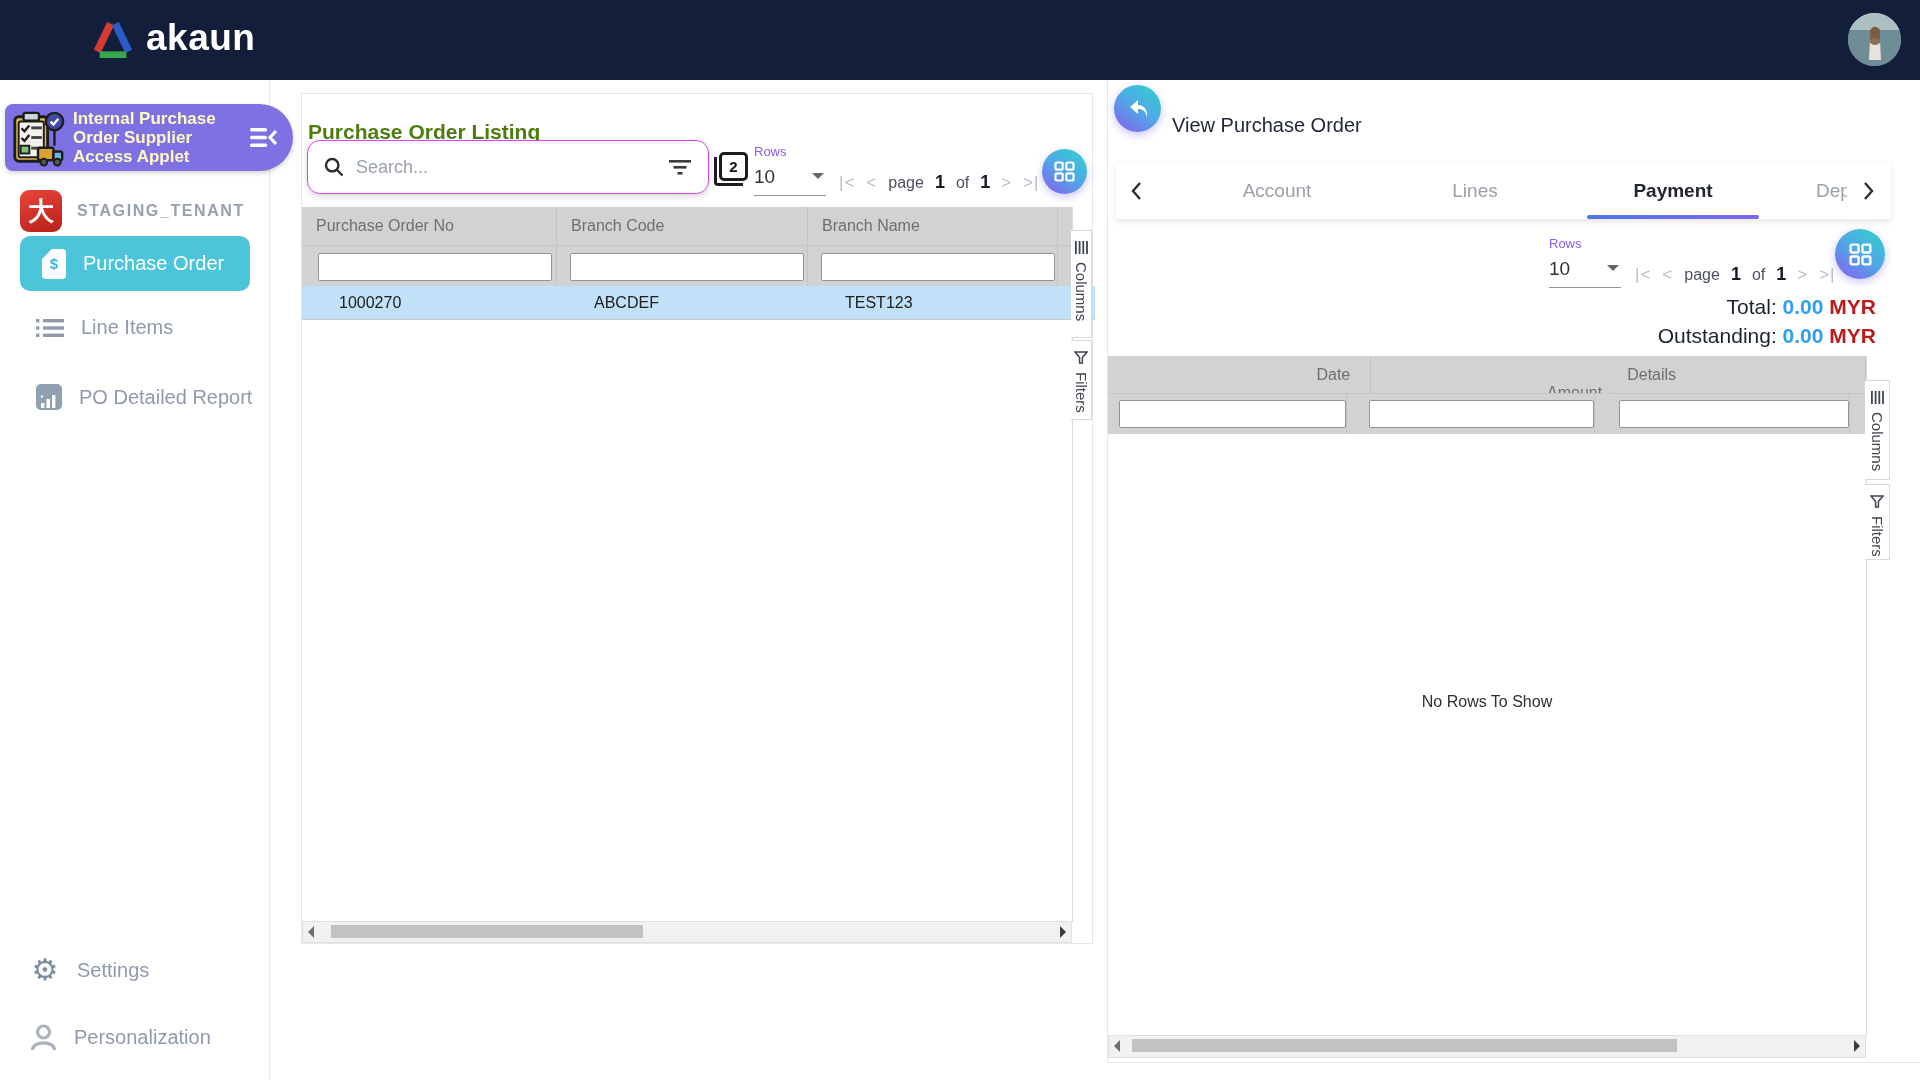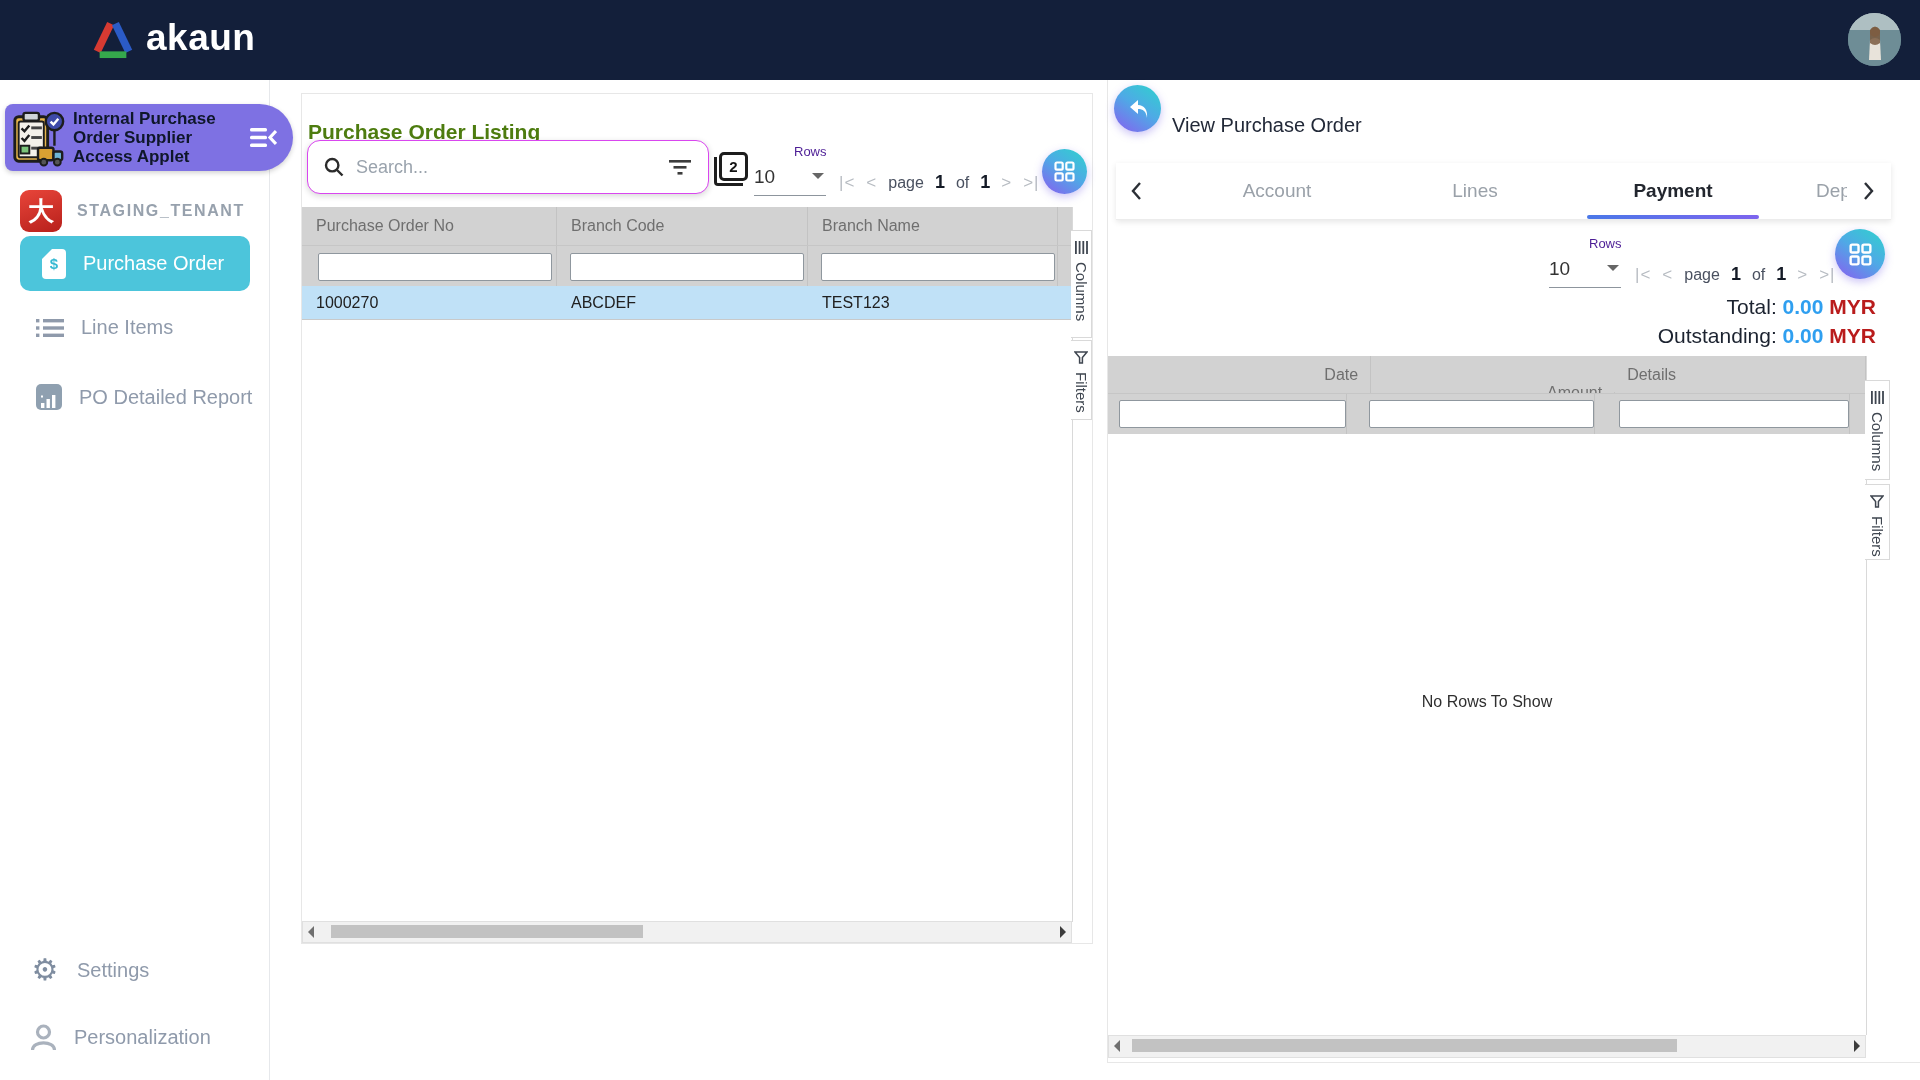--- a/index.html
+++ b/index.html
@@ -14,21 +14,21 @@
             overflow:hidden; background:linear-gradient(#aebfc2 0 32%, #6e8d96 32% 100%); }
   .avatar svg { display:block; }
 
   
   .sidebar { position:absolute; left:0; top:80px; width:269px; height:1000px; background:#fff;
              border-right:1px solid #e6e8eb; z-index:3; }
   .applet-badge { position:absolute; left:5px; top:24px; width:288px; height:67px; background:#7e71e3;
                   border-radius:8px 34px 34px 8px; display:flex; align-items:center; z-index:5;
                   box-shadow:0 2px 5px rgba(0,0,0,.18); }
   .applet-icon { width:58px; height:58px; margin-left:4px; flex:0 0 auto; }
-  .applet-title { width:172px; margin-left:6px; color:#0f172a; font-size:17px; font-weight:bold; line-height:19px; }
+  .applet-title { width:172px; margin-left:6px; color:#fef9c3; font-size:17px; font-weight:bold; line-height:19px; }
   .collapse-btn { margin-left:auto; margin-right:16px; cursor:pointer; }
   .tenant-row { position:absolute; left:20px; top:110px; display:flex; align-items:center; gap:15px; }
   .tenant-icon { width:42px; height:42px; border-radius:9px; background:linear-gradient(160deg,#e8453a,#b7201b);
                  color:#fff; font-size:26px; font-weight:bold; display:flex; align-items:center; justify-content:center; }
   .tenant-label { color:#97a1ad; font-size:16px; font-weight:bold; letter-spacing:1.6px; }
   .po-btn { position:absolute; left:20px; top:156px; width:230px; height:55px; background:#4cc5db; border-radius:10px;
             display:flex; align-items:center; gap:17px; padding-left:22px; box-sizing:border-box; cursor:pointer; }
   .po-btn-label { color:#fff; font-size:20px; }
   .doc-icon { position:relative; width:24px; height:30px; background:#fff; border-radius:4px;
               display:flex; align-items:center; justify-content:center; }
@@ -43,21 +43,21 @@
   .gear-glyph { font-size:30px; line-height:30px; color:#7f8da0; }
 
   
   .panel { position:absolute; background:#fff; border:1px solid #e7e7e7; box-sizing:border-box; }
   .gbtn { position:absolute; border-radius:50%; border:none; cursor:pointer;
           background:linear-gradient(215deg,#2ed3cd 0%,#4fa9e6 48%,#8a5cf0 100%);
           box-shadow:0 3px 9px rgba(110,85,230,.35); display:flex; align-items:center; justify-content:center; }
   .pager { position:absolute; display:flex; align-items:center; gap:11px; font-size:16px; color:#4a5160; }
   .pager .chev { color:#b7bcc2; font-size:17px; letter-spacing:1px; cursor:pointer; }
   .pager .num { font-weight:bold; color:#141a26; font-size:18px; }
-  .rows-label { position:absolute; font-size:13px; color:#4c1d95;margin-left:40px; }
+  .rows-label { position:absolute; font-size:13px; color:#8b5cf6; }
   .rows-select { position:absolute; width:72px; border-bottom:1.5px solid #8d959d; padding-bottom:7px;
                  font-size:19px; color:#333; cursor:pointer; }
   .rows-select .caret { position:absolute; right:2px; top:7px; width:0; height:0;
                         border:6px solid transparent; border-top-color:#666; }
   .gridhead { position:absolute; background:#d2d2d2; display:flex; }
   .gridhead .hcell { display:flex; align-items:center; font-size:16px; color:#6f6f6f;
                      box-sizing:border-box; border-right:1px solid #c3c3c3; cursor:pointer; }
   .filterrow { position:absolute; background:#d2d2d2; display:flex; border-top:1px solid #c6c6c6; }
   .filterrow .fcell { box-sizing:border-box; border-right:1px solid #c3c3c3; display:flex; align-items:center; }
   .filterrow input { height:26px; border:1px solid #8f979e; border-radius:2px; background:#fff; font-size:14px; padding:0 6px; }
@@ -273,21 +273,21 @@
         </div>
       <div class="fcell" style="width:251px;">
           <input style="width: 220px; margin-left: 13px;">
         </div>
       <div class="fcell" style="width:250px;">
           <input style="width: 220px; margin-left: 13px;">
         </div>
       <div class="fcell" style="flex:1; border-right:none;"></div>
     </div>
 
-    <div class="grid-row" style="left:0; top:192px; width:770px; height:33px;">
+    <div class="grid-row" style="left:0; top:192px; width:770px; height:33px;padding-left:23px;">
       <div class="cell" style="width:255px; padding-left:14px;">1000270</div>
       <div class="cell" style="width:251px; padding-left:14px;">ABCDEF</div>
       <div class="cell" style="width:250px; padding-left:14px;">TEST123</div>
     </div>
 
     <div class="sidestrip" style="left:770px; top:113px; width:20px; height:715px;"></div>
     <div class="striptab" style="position:absolute; left:769px; top:136px; width:21px; height:108px;">
       <svg width="13" height="13" viewBox="0 0 13 13">
         <rect x="0" y="0" width="1.8" height="13" fill="#3f4650"></rect>
           <rect x="3.7" y="0" width="1.8" height="13" fill="#3f4650"></rect>
@@ -370,21 +370,21 @@
         <span class="cur">MYR</span>
       </div>
       <div>
         <span>Outstanding:</span>
         <span class="val">0.00</span>
         <span class="cur">MYR</span>
       </div>
     </div>
 
     <div class="gridhead" style="left:0; top:276px; width:758px; height:37px;">
-      <div class="hcell" style="width:239px; padding-right:12px; justify-content:flex-end;margin-left:28px;">Date</div>
+      <div class="hcell" style="width:239px; padding-right:20px; justify-content:flex-end;margin-left:28px;">Date</div>
       <div class="hcell" style="width:248px; padding-right:12px; justify-content:flex-end;margin-top:36px;">Amount</div>
       <div class="hcell" style="width:255px; padding-left:12px;">Details</div>
       <div class="hcell" style="flex:1; border-right:none;"></div>
     </div>
     <div class="filterrow" style="left:0; top:313px; width:758px; height:40px;">
       <div class="fcell" style="width:239px;">
           <input style="width: 215px; margin-left: 11px;">
         </div>
       <div class="fcell" style="width:248px;">
           <input style="width: 218px; margin-left: 22px;">

